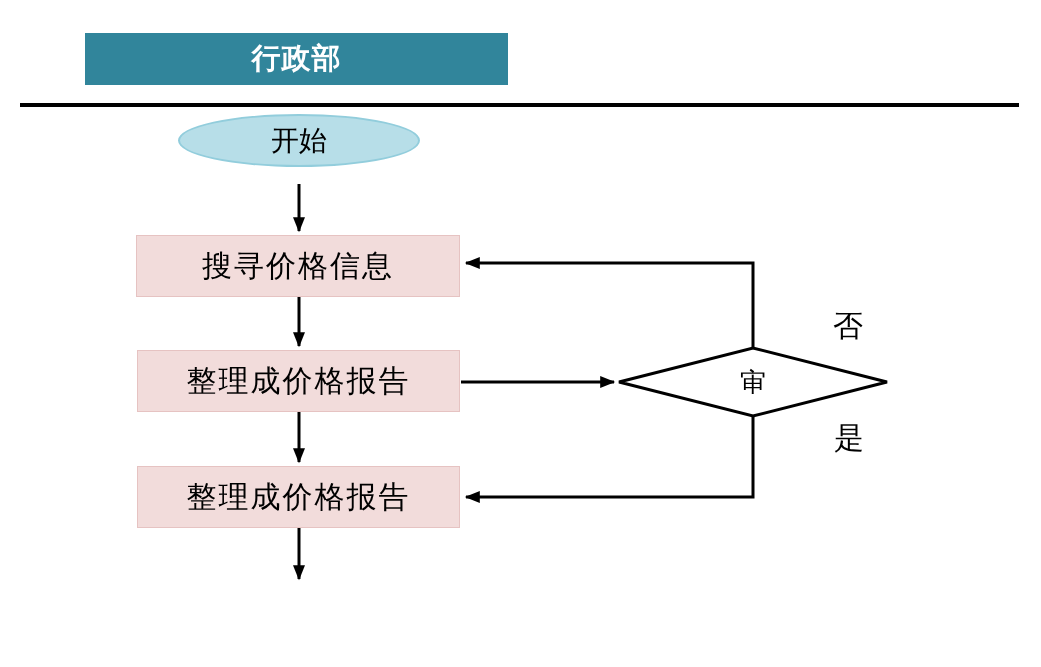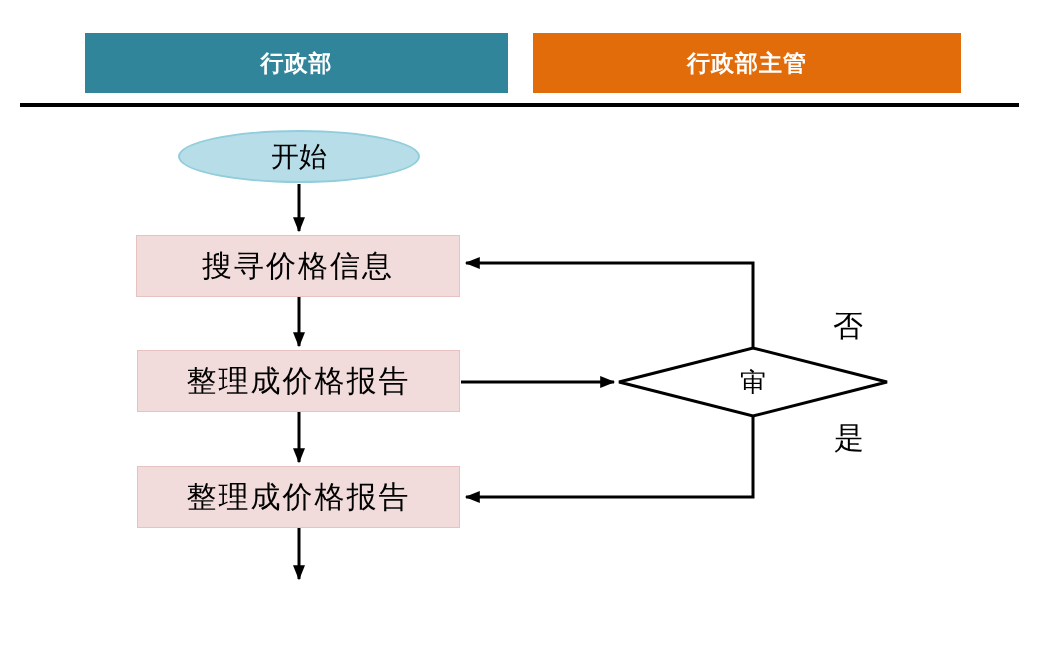--- a/index.html
+++ b/index.html
@@ -21,28 +21,28 @@
     width: 1041px;
     height: 667px;
     background: var(--canvas-bg);
     overflow: hidden;
     font-family: "Liberation Serif", "DejaVu Serif", serif;
     color: #000;
   }
   .lane-header {
     position: absolute;
     top: 33px;
-    height: 60px;
+    height: 52px;
     display: flex;
     align-items: center;
     justify-content: center;
     color: var(--header-text);
     font-family: "Liberation Sans", "DejaVu Sans", sans-serif;
     font-weight: bold;
-    font-size: 23px;
+    font-size: 29px;
     letter-spacing: 1px;
   }
   .lane-header.left  { left: 85px;  width: 423px; background: var(--header-left-bg); }
   .lane-header.right { left: 533px; width: 428px; background: var(--header-right-bg); }
   .divider {
     position: absolute;
     left: 20px; top: 103px;
     width: 999px; height: 4px;
     background: var(--divider);
   }
@@ -65,21 +65,21 @@
   .terminator {
     position: absolute;
     background: var(--terminator-fill);
     border: 2px solid var(--terminator-border);
     border-radius: 50%;
     display: flex;
     align-items: center;
     justify-content: center;
     font-size: 28px;
   }
-  .terminator.start { left: 178px; top: 130px; width: 242px; height: 53px; }
+  .terminator.start { left: 178px; top: 114px; width: 242px; height: 53px; }
   .terminator.end   { left: 178px; top: 583px; width: 244px; height: 53px; }
   .process {
     position: absolute;
     background: var(--process-fill);
     border: 1px solid var(--process-border);
     display: flex;
     align-items: center;
     justify-content: center;
     font-size: 30px;
     letter-spacing: 2px;
@@ -103,23 +103,20 @@
   .branch-label.no  { left: 818px; top: 309px; }
   .branch-label.yes { left: 819px; top: 421px; }
 </style>
 </head>
 <body>
 
 <div class="canvas">
 
   <div class="lane-header left">
     <span>行政部</span>
-  </div>
-  <div class="lane-header right">
-    <span>行政部主管</span>
   </div>
   <div class="divider"></div>
 
   <svg class="connector-layer" viewBox="0 0 1041 667" xmlns="http://www.w3.org/2000/svg">
     <defs>
       <marker id="arrow" markerWidth="6" markerHeight="5" refX="4.6" refY="2" orient="auto" markerUnits="strokeWidth">
         <path d="M0,0 L5,2 L0,4 Z"></path>
       </marker>
     </defs>
     <line x1="299" y1="184" x2="299" y2="231" marker-end="url(#arrow)"></line>

